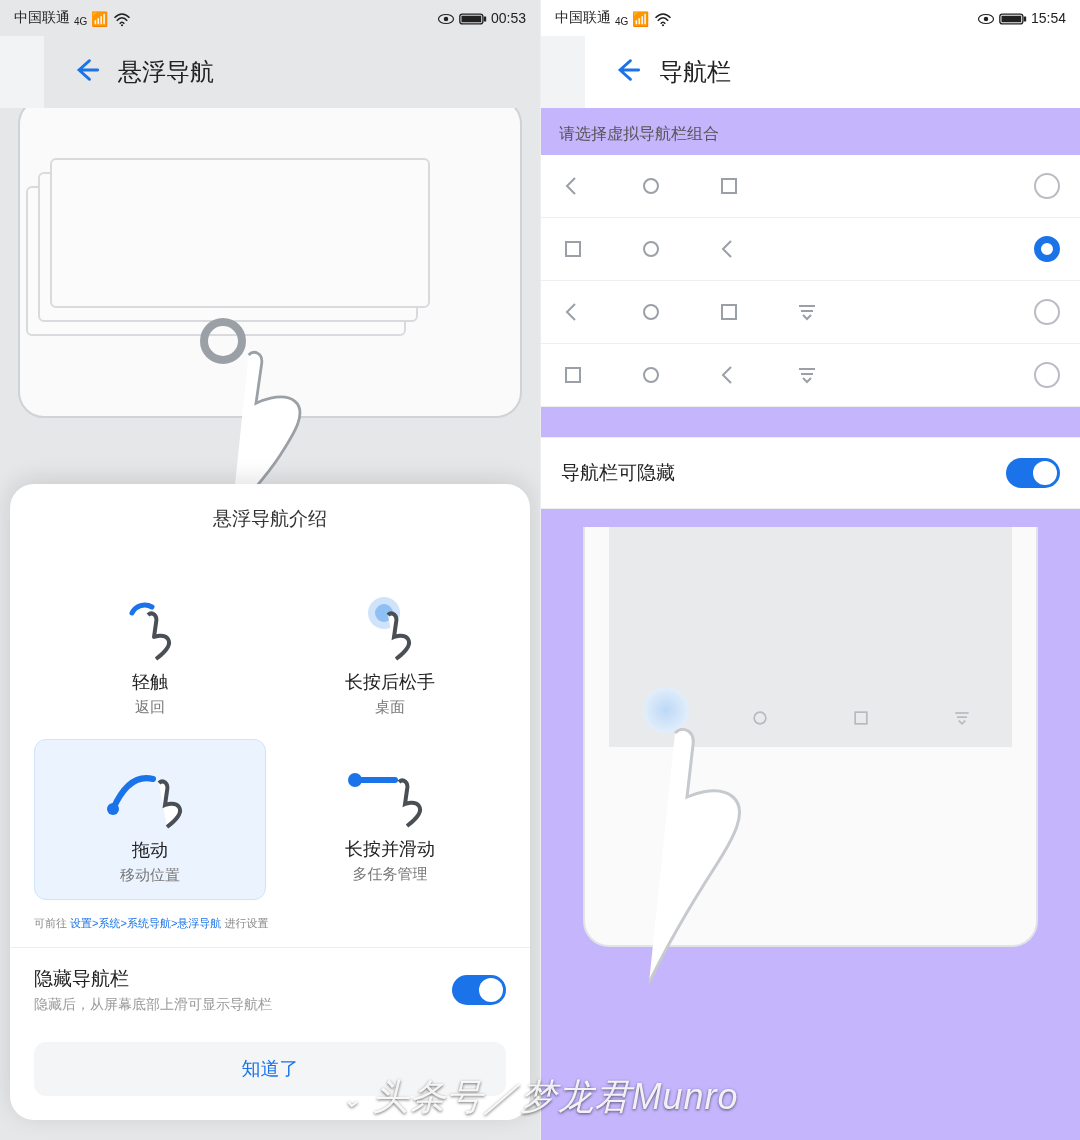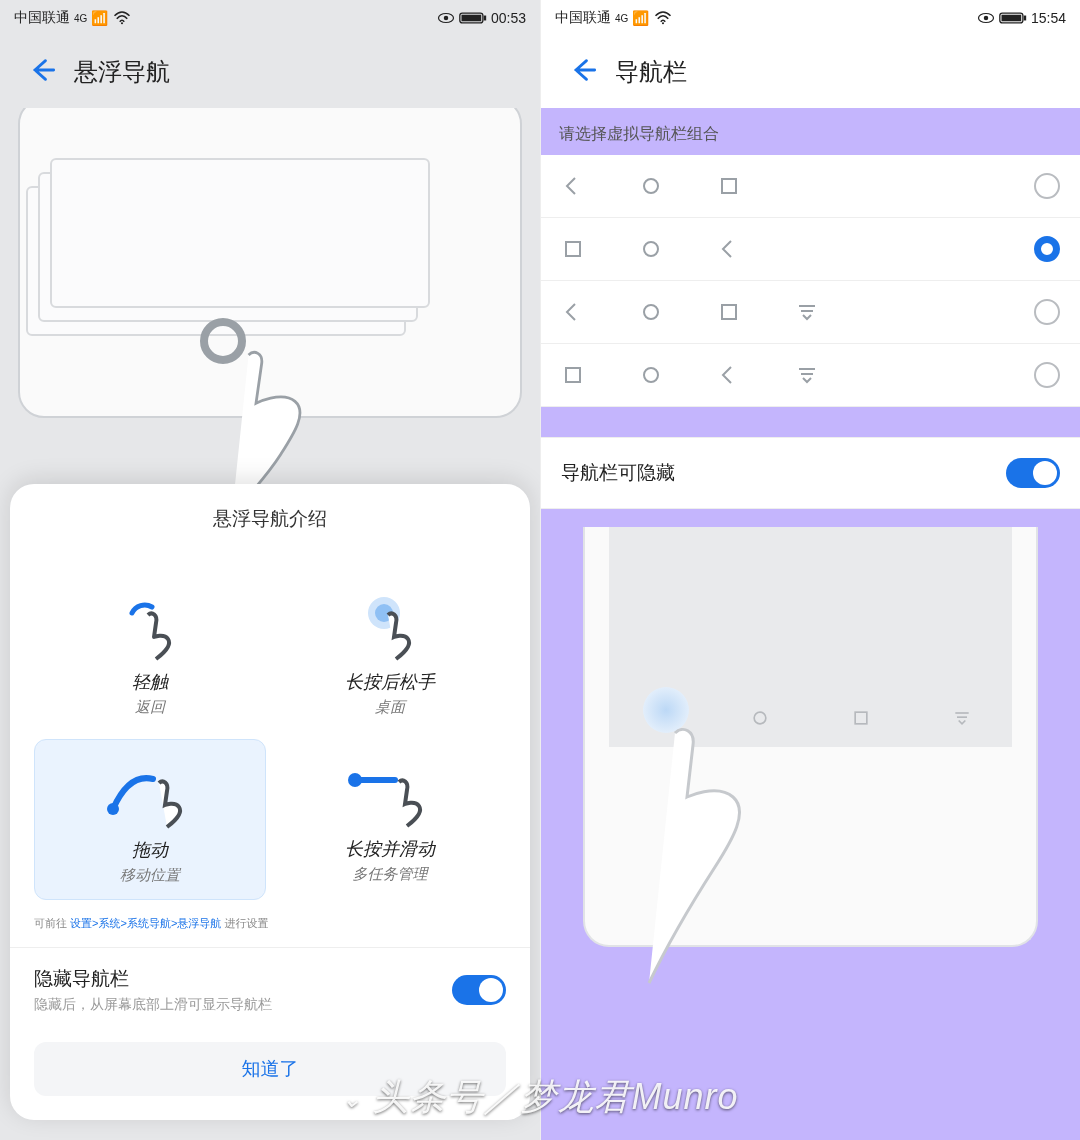--- a/index.html
+++ b/index.html
@@ -15,27 +15,27 @@
   .screen { width: 540px; height: 1140px; position: relative; background: #f2f3f5; }
   .screen.right { border-left: 1px solid #eee; }
 
   
   .statusbar {
     height: 36px;
     display: flex; align-items: center; justify-content: space-between;
     padding: 0 14px; font-size: 14px; color: #222;
     background: transparent;
   }
-  .sb-left, .sb-right { display: flex; align-items: center; gap: 4px; }
+  .sb-left, .sb-right { display: flex; align-items: flex-end; gap: 4px; }
   .sb-right svg, .sb-left svg { display: block; }
 
   
   .titlebar {
     height: 72px; display: flex; align-items: center; gap: 18px;
-    padding: 0 28px; background: #fff;
+    padding: 0 28px; background: #fff; margin-left: 44px;
   }
   .titlebar .back { color: #1a73e8; }
   .titlebar .title { font-size: 24px; color: #222; font-weight: 500; }
 
   
   .left-illus { background: #e6e7e9; height: 1032px; position: relative; overflow: hidden; }
   .left-illus .phone-fragment {
     position: absolute; left: 18px; right: 18px; top: -10px; height: 320px;
     border: 2px solid #cfd2d6; border-radius: 26px; background: #fafafa;
   }
@@ -62,21 +62,21 @@
     position: absolute; left: 10px; right: 10px; bottom: 20px;
     background: #fff; border-radius: 24px; padding: 22px 0 18px;
     box-shadow: 0 -4px 24px rgba(0,0,0,0.12);
   }
   .sheet-title { text-align: center; font-size: 19px; color: #333; margin-bottom: 40px; }
   .gesture-grid {
     display: grid; grid-template-columns: 1fr 1fr; gap: 8px; padding: 0 24px;
   }
   .gesture {
     display: flex; flex-direction: column; align-items: center; justify-content: flex-start;
-    padding: 22px 4px 14px; border-radius: 12px; font-style: italic;
+    padding: 22px 4px 14px; border-radius: 12px;
   }
   .gesture.selected { background: #eaf3fe; border: 1px solid #cfe4fb; }
   .gesture .icon-wrap { height: 70px; display: flex; align-items: center; justify-content: center; }
   .gesture .g-title { font-size: 18px; color: #222; margin-top: 6px; }
   .gesture .g-sub { font-size: 15px; color: #777; margin-top: 4px; }
   .path-line {
     padding: 16px 24px; font-size: 11px; color: #888; border-bottom: 1px solid #eee;
   }
   .path-line .link { color: #1a73e8; }
   .hide-nav {

